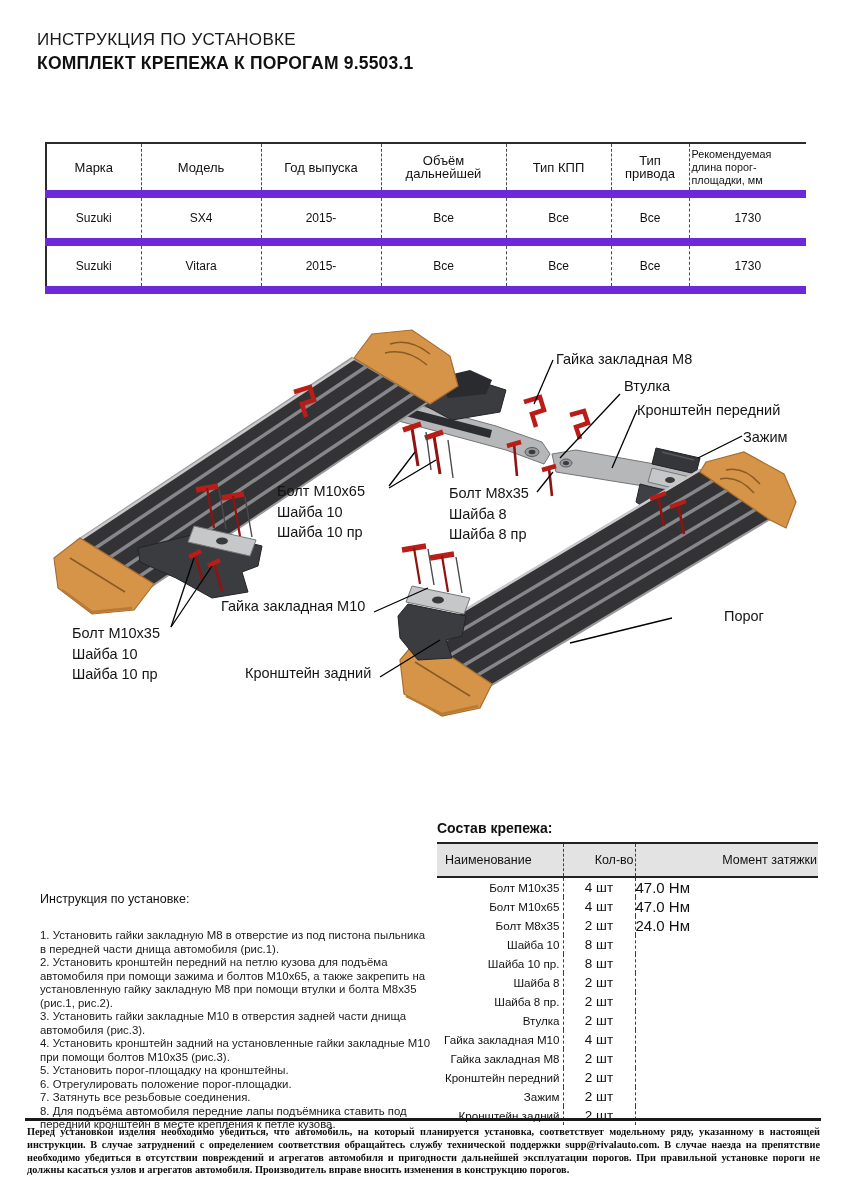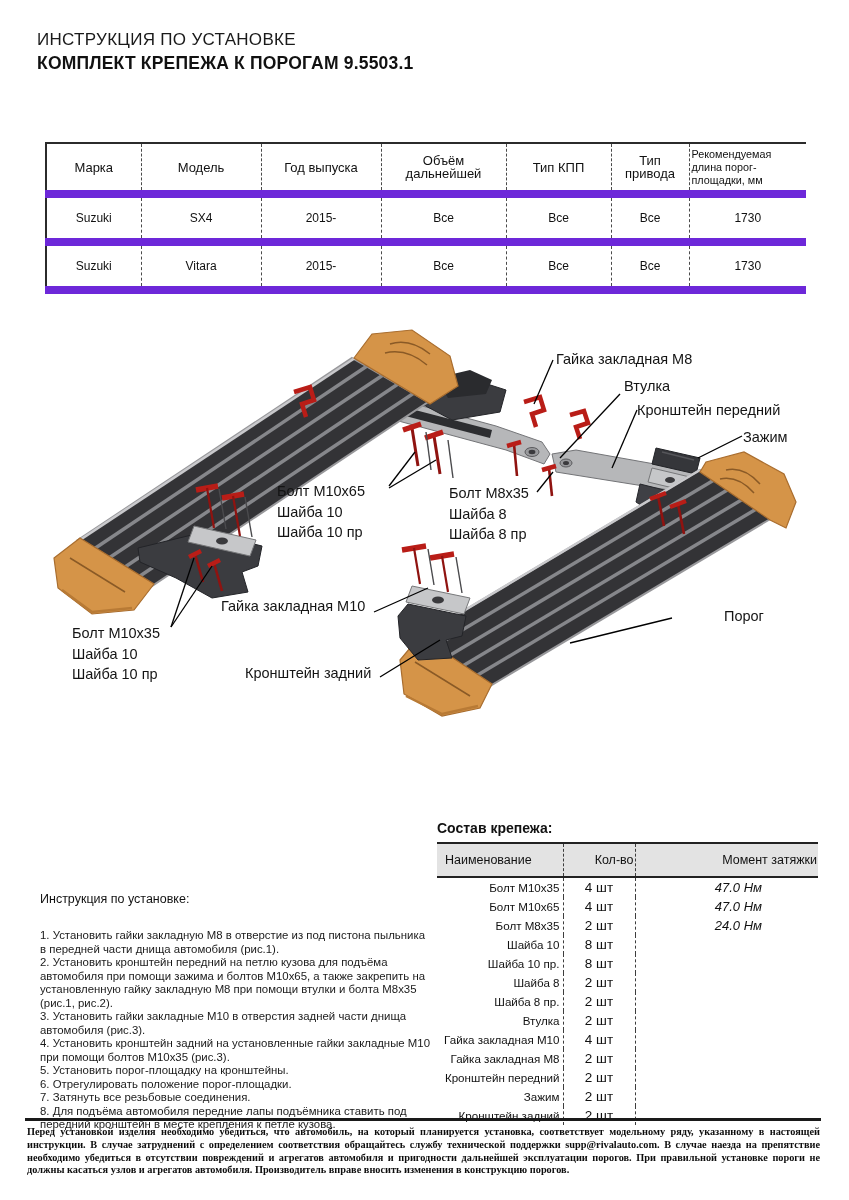--- a/index.html
+++ b/index.html
@@ -43,21 +43,21 @@
   .ftable{position:absolute;left:437px;top:842px;width:381px;}
   .ftable th{
     background:#e3e3e3;font-size:12.5px;font-weight:400;height:30px;
     border-top:2px solid #222;border-bottom:2px solid #222;vertical-align:middle;}
   .ftable th+th,.ftable td+td{border-left:1px dashed #3d3d3d;}
   .ftable td{height:19px;vertical-align:middle;padding:0;}
   .ftable th.f-name{text-align:left;padding-left:8px;}
   .ftable th.f-qty,.ftable th.f-torque{text-align:right;}
   .ftable td.f-name{font-size:11.6px;text-align:right;padding-right:3px;}
   .ftable td.f-qty{font-size:13.5px;text-align:center;}
-  .ftable td.f-torque{font-size:13px;text-align:right;padding-right:56px;font-style:italic;}
+  .ftable td.f-torque{font-size:15px;text-align:left;padding-right:56px;}
   
   .ititle{position:absolute;left:40px;top:892px;font-size:12.5px;font-weight:400;}
   .isteps{position:absolute;left:40px;top:929px;width:394px;
     font-size:11.4px;line-height:13.5px;color:#1a1a1a;}
   .step{margin:0;}
   
   .hrule{position:absolute;left:25px;top:1118px;width:796px;height:3px;background:#1a1a1a;}
   .footer{position:absolute;left:27px;top:1126px;width:793px;
     font-size:10.3px;font-weight:700;line-height:12.8px;text-align:justify;color:#0d0d0d;font-family:Liberation Serif, serif;}
 </style>

